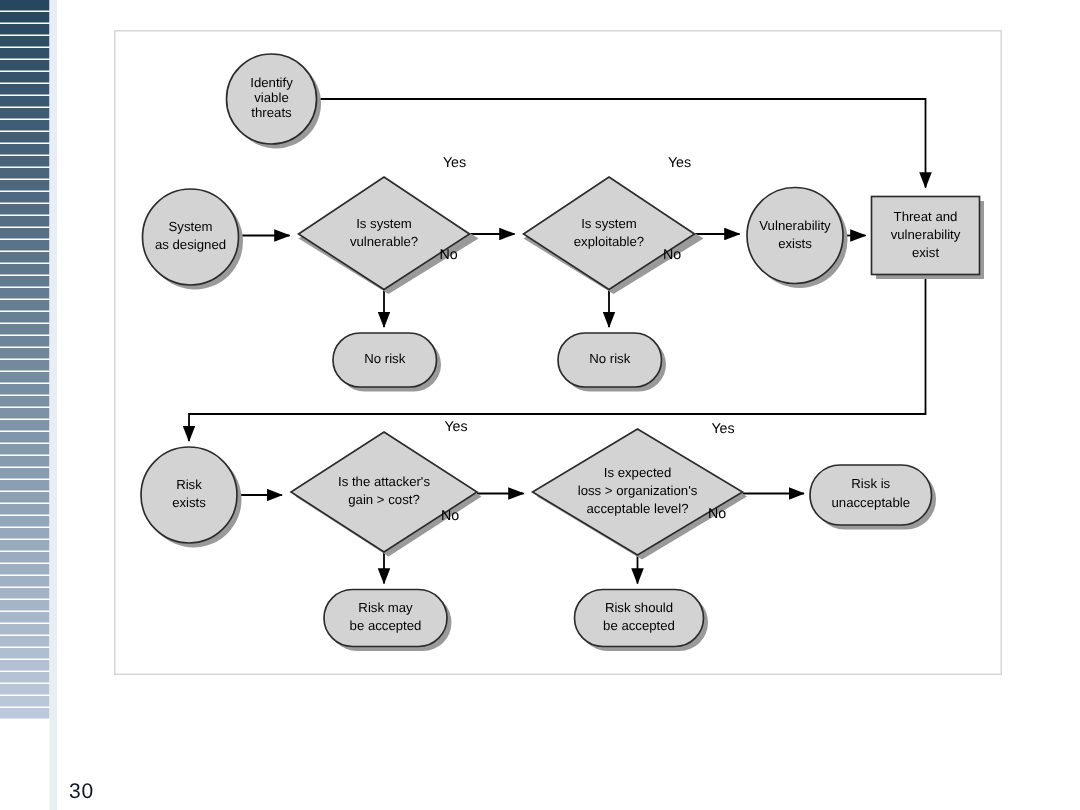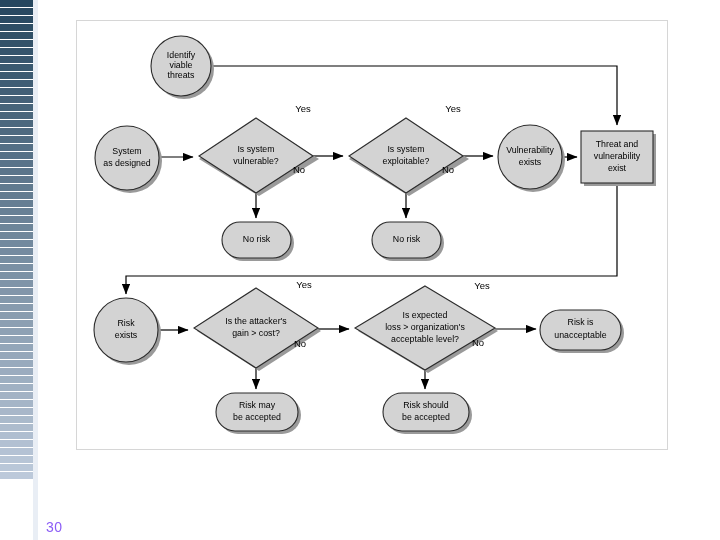--- a/index.html
+++ b/index.html
@@ -37,21 +37,21 @@
     background: #e9eef5;
   }
 
   
   #page-number {
     position: absolute;
     left: 46px;
     top: 519px;
     font-family: "Liberation Sans", sans-serif;
     font-size: 14px;
-    color: #8b5cf6;
+    color: #0f172a;
     letter-spacing: 0.5px;
   }
 
   
   #content-frame {
     position: absolute;
     left: 76px;
     top: 20px;
     width: 592px;
     height: 430px;

